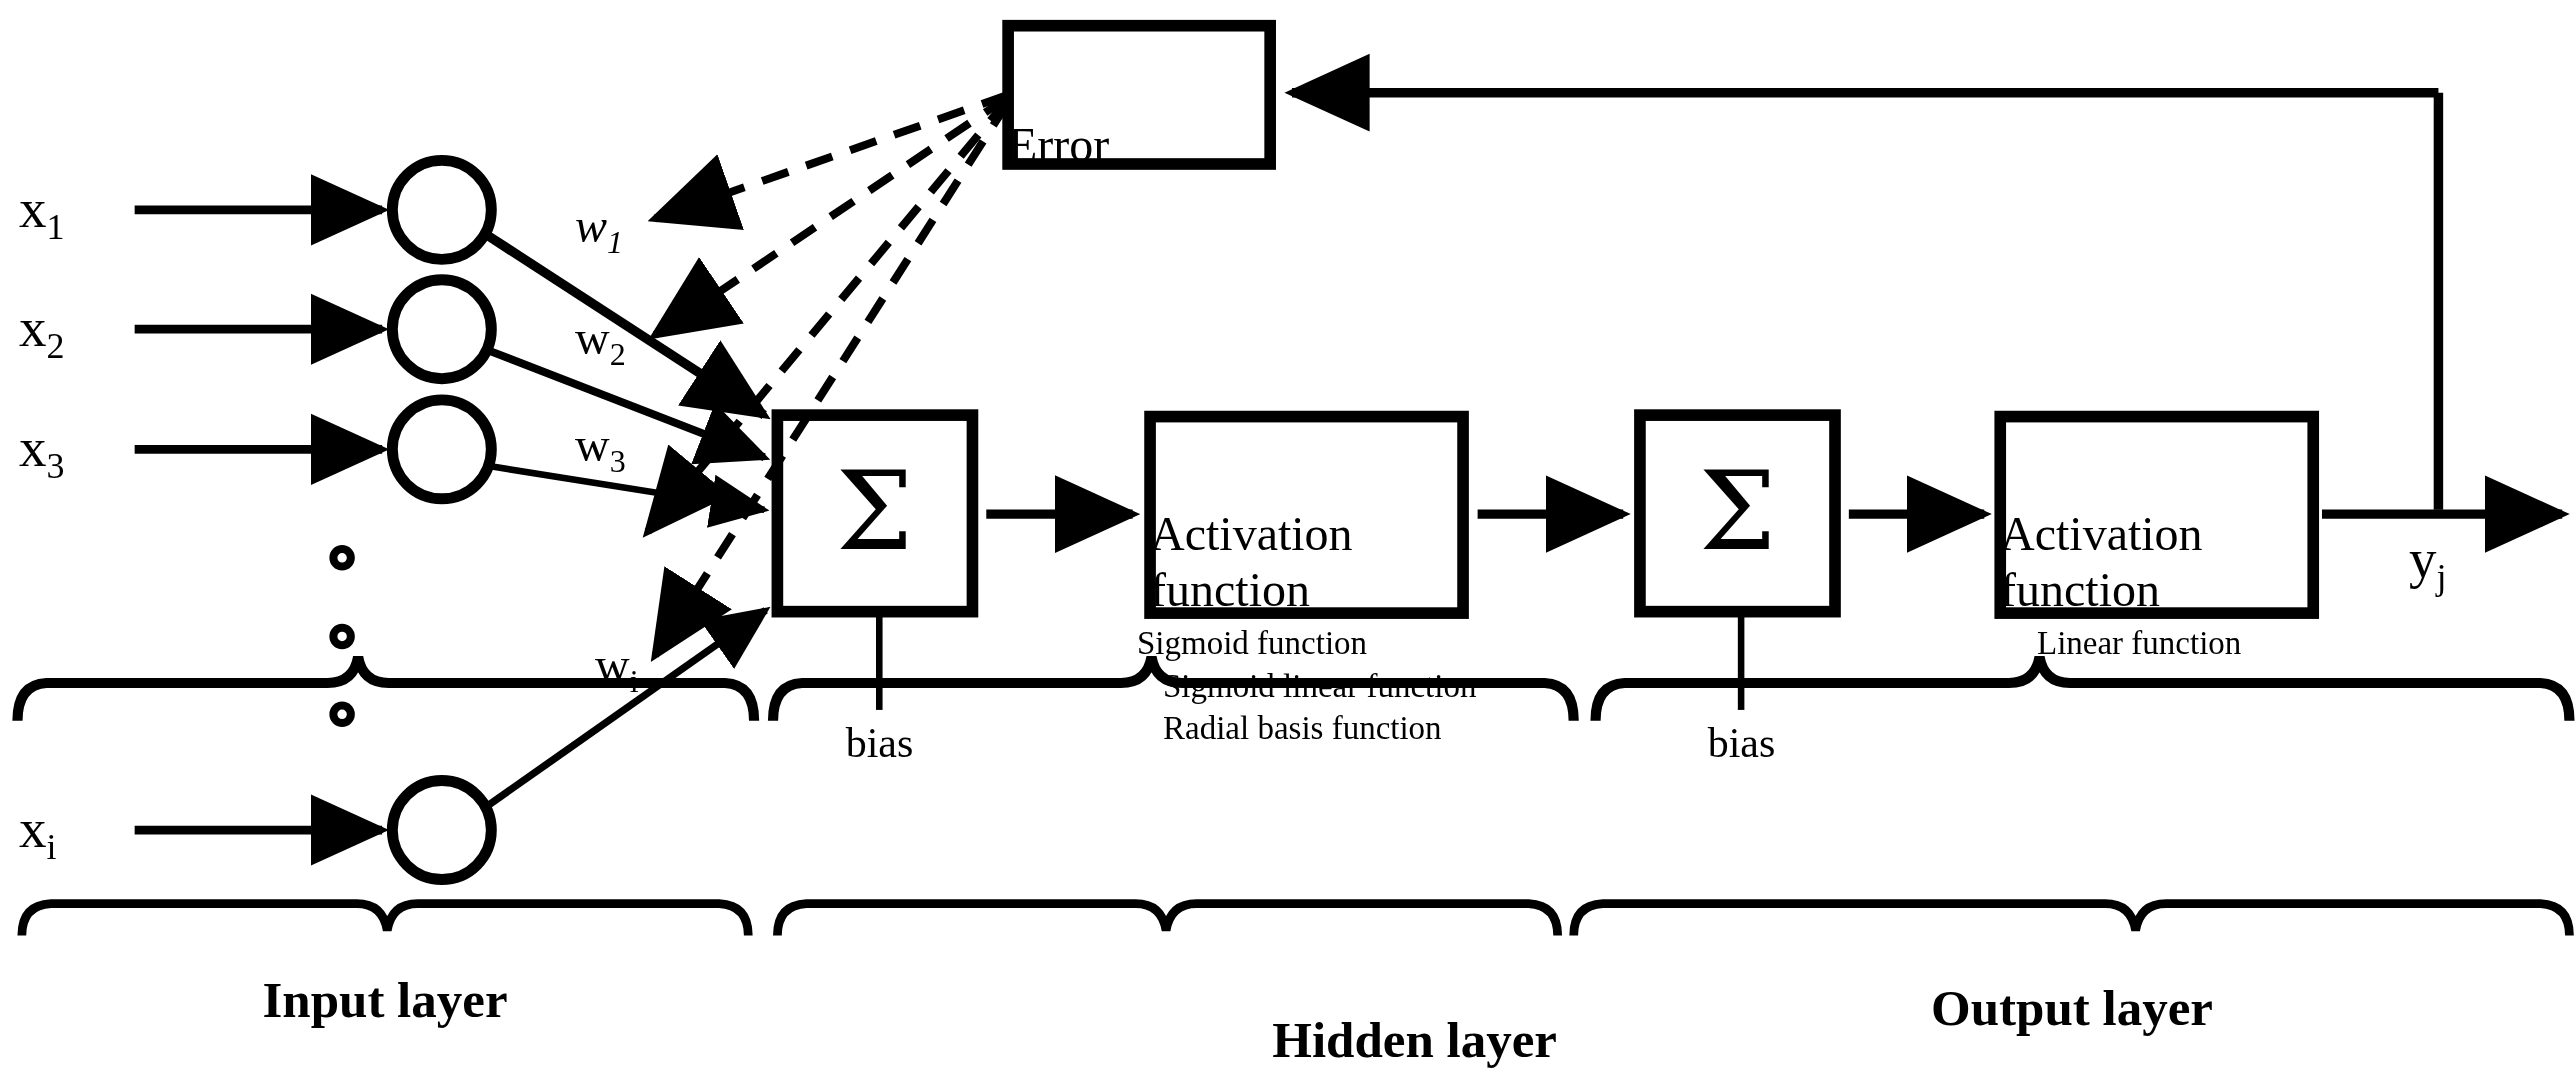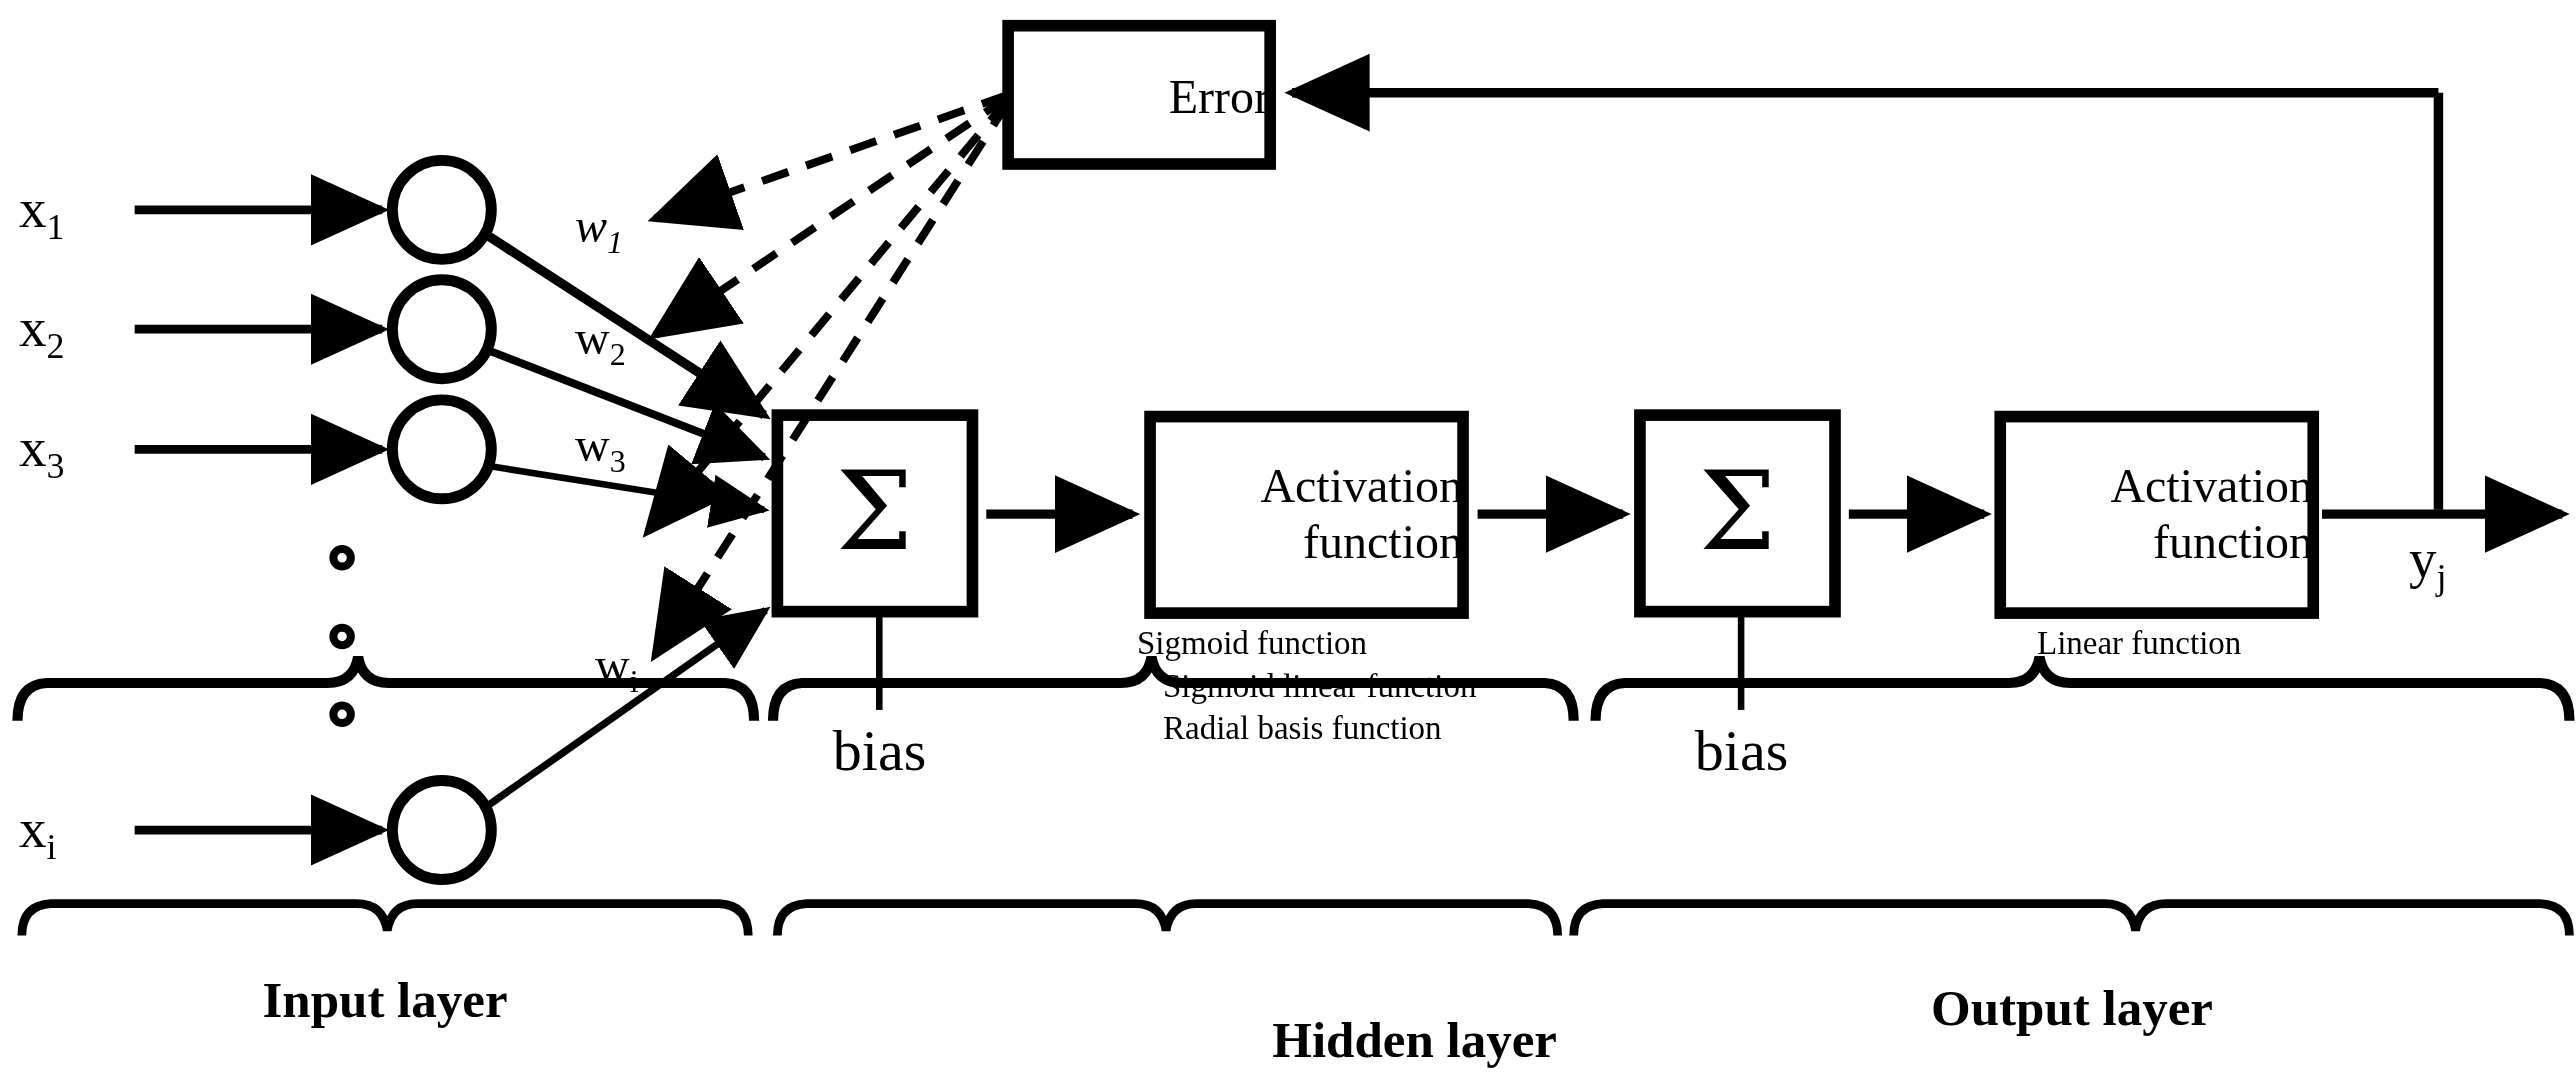--- a/index.html
+++ b/index.html
@@ -3,25 +3,25 @@
 <meta charset="utf-8">
 <style>
   html,body{margin:0;padding:0;background:#ffffff;}
   #stage{position:relative;width:2576px;height:1077px;background:#ffffff;
          font-family:"Liberation Serif","DejaVu Serif",serif;}
   svg{position:absolute;left:0;top:0;width:2576px;height:1077px;}
   .lbl{position:absolute;color:#000;white-space:nowrap;line-height:1;}
   .var{font-size:55px;}
   .var sub{font-size:36px;}
   .sigma{font-size:109px;font-family:"DejaVu Serif",serif;}
-  .boxtxt{font-size:48px;text-align:right;line-height:1.12;}
+  .boxtxt{font-size:48px;text-align:left;line-height:1.12;margin-top:48px;}
   .wlbl{font-size:48px;}
   .wlbl sub{font-size:32px;}
   .small{font-size:33px;}
-  .bias{font-size:58px;}
+  .bias{font-size:42px;}
   .layer{font-size:51px;font-weight:bold;}
 </style>
 </head>
 <body>
 
 <div id="stage">
 
   <svg viewBox="0 0 3539 1479" xmlns="http://www.w3.org/2000/svg">
     <defs>
       <marker id="ah" markerWidth="9" markerHeight="9" refX="8.2" refY="4.5" orient="auto" markerUnits="strokeWidth">

